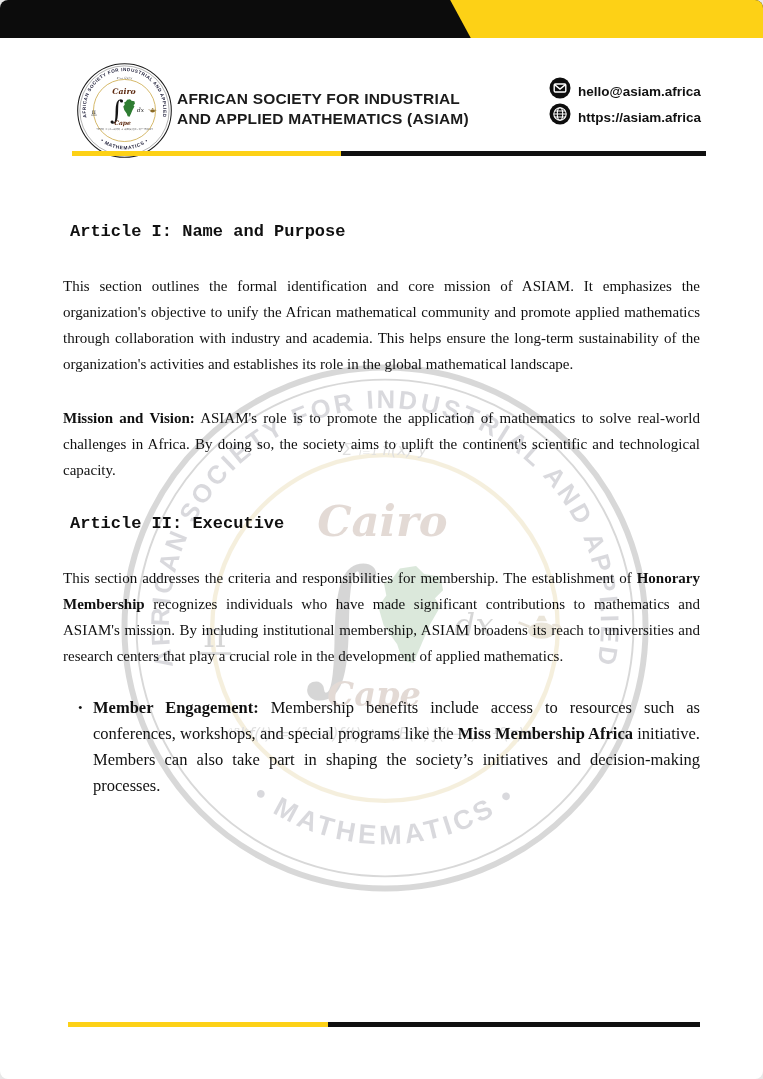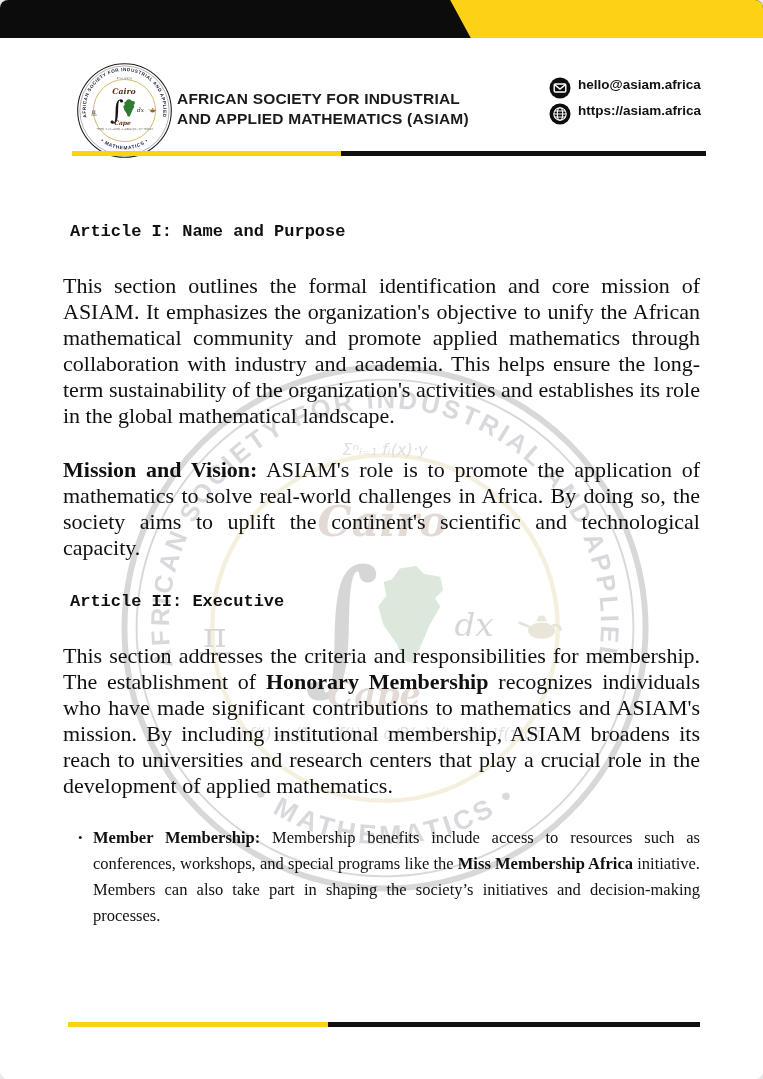--- a/index.html
+++ b/index.html
@@ -12,32 +12,32 @@
   .banner{position:absolute; left:0; top:0; width:763px; height:38px; background:#0c0c0c;}
   .banner-yellow{position:absolute; inset:0; background:#FDD116;
     clip-path:polygon(59% 0, 100% 0, 100% 100%, 61.7% 100%);}
   
   .logo-header{position:absolute; left:76px; top:62px; width:97px; height:97px;}
   .org-title{position:absolute; left:177px; top:89px;
     font-family:"Liberation Sans", sans-serif; font-weight:800;
     font-size:15.5px; line-height:20px; letter-spacing:.2px; color:#1b1b1b;}
   .contact{position:absolute; left:549px; top:77px;
     font-family:"Liberation Sans", sans-serif; font-size:13.5px; font-weight:600; color:#111;}
-  .contact-row{display:flex; align-items:flex-start; gap:7px; height:22px; margin-bottom:4px;}
+  .contact-row{display:flex; align-items:flex-end; gap:7px; height:22px; margin-bottom:4px;}
   .contact-row svg{flex:0 0 auto;}
   .rule{position:absolute; height:5px;}
   .rule-top{left:72px; top:151px; width:634px;
     background:linear-gradient(90deg,#FDD116 0 42.4%, #101010 42.4% 100%);}
   
   .watermark{position:absolute; left:115px; top:358px; width:540px; height:540px;
     opacity:.17; z-index:0; pointer-events:none;}
   
   .content{position:absolute; left:63px; top:212px; width:637px; z-index:1;}
   .doc-heading{font-size:17px; font-weight:bold; line-height:26px; margin:7px;font-family:Liberation Mono, monospace;}
-  .doc-para{font-size:22px; line-height:26px; text-align:justify; margin:28px 0 0 0;
+  .doc-para{font-size:15px; line-height:26px; text-align:justify; margin:28px 0 0 0;
     text-justify:inter-word;}
   .doc-heading + .doc-para{margin-top:28px;}
   .h2{margin-top:28px;}
   .p3{margin-top:26px;}
   .doc-list{margin:26px 0 0 0; padding:0; list-style:none;}
   .doc-list li{position:relative; padding-left:30px; font-size:16.5px; line-height:26px;
     text-align:justify;}
   .doc-list li::before{content:"•"; position:absolute; left:15px; top:0; font-size:13px;}
   
   .rule-bottom{left:68px; top:1022px; width:632px;
@@ -129,19 +129,19 @@
     <use href="#asiam-logo"></use>
   </svg>
 
   <main class="content">
     <h2 class="doc-heading">Article I: Name and Purpose</h2>
     <p class="doc-para"><span>This section outlines the formal identification and core mission of ASIAM. It emphasizes the organization's objective to unify the African mathematical community and promote applied mathematics through collaboration with industry and academia. This helps ensure the long-term sustainability of the organization's activities and establishes its role in the global mathematical landscape.</span></p>
     <p class="doc-para"><b>Mission and Vision:</b><span> ASIAM's role is to promote the application of mathematics to solve real-world challenges in Africa. By doing so, the society aims to uplift the continent's scientific and technological capacity.</span></p>
     <h2 class="doc-heading h2">Article II: Executive</h2>
     <p class="doc-para p3"><span>This section addresses the criteria and responsibilities for membership. The establishment of </span><b>Honorary Membership</b><span> recognizes individuals who have made significant contributions to mathematics and ASIAM's mission. By including institutional membership, ASIAM broadens its reach to universities and research centers that play a crucial role in the development of applied mathematics.</span></p>
     <ul class="doc-list">
-      <li><b>Member Membership:</b><span> Membership benefits include access to resources such as conferences, workshops, and special programs like the </span><b>Miss Membership Africa</b><span> initiative. Members can also take part in shaping the society’s initiatives and decision-making processes.</span></li>
+      <li><b>Member Engagement:</b><span> Membership benefits include access to resources such as conferences, workshops, and special programs like the </span><b>Miss Membership Africa</b><span> initiative. Members can also take part in shaping the society’s initiatives and decision-making processes.</span></li>
     </ul>
   </main>
 
   <div class="rule rule-bottom"></div>
 
 </div>
 
 </body></html>

